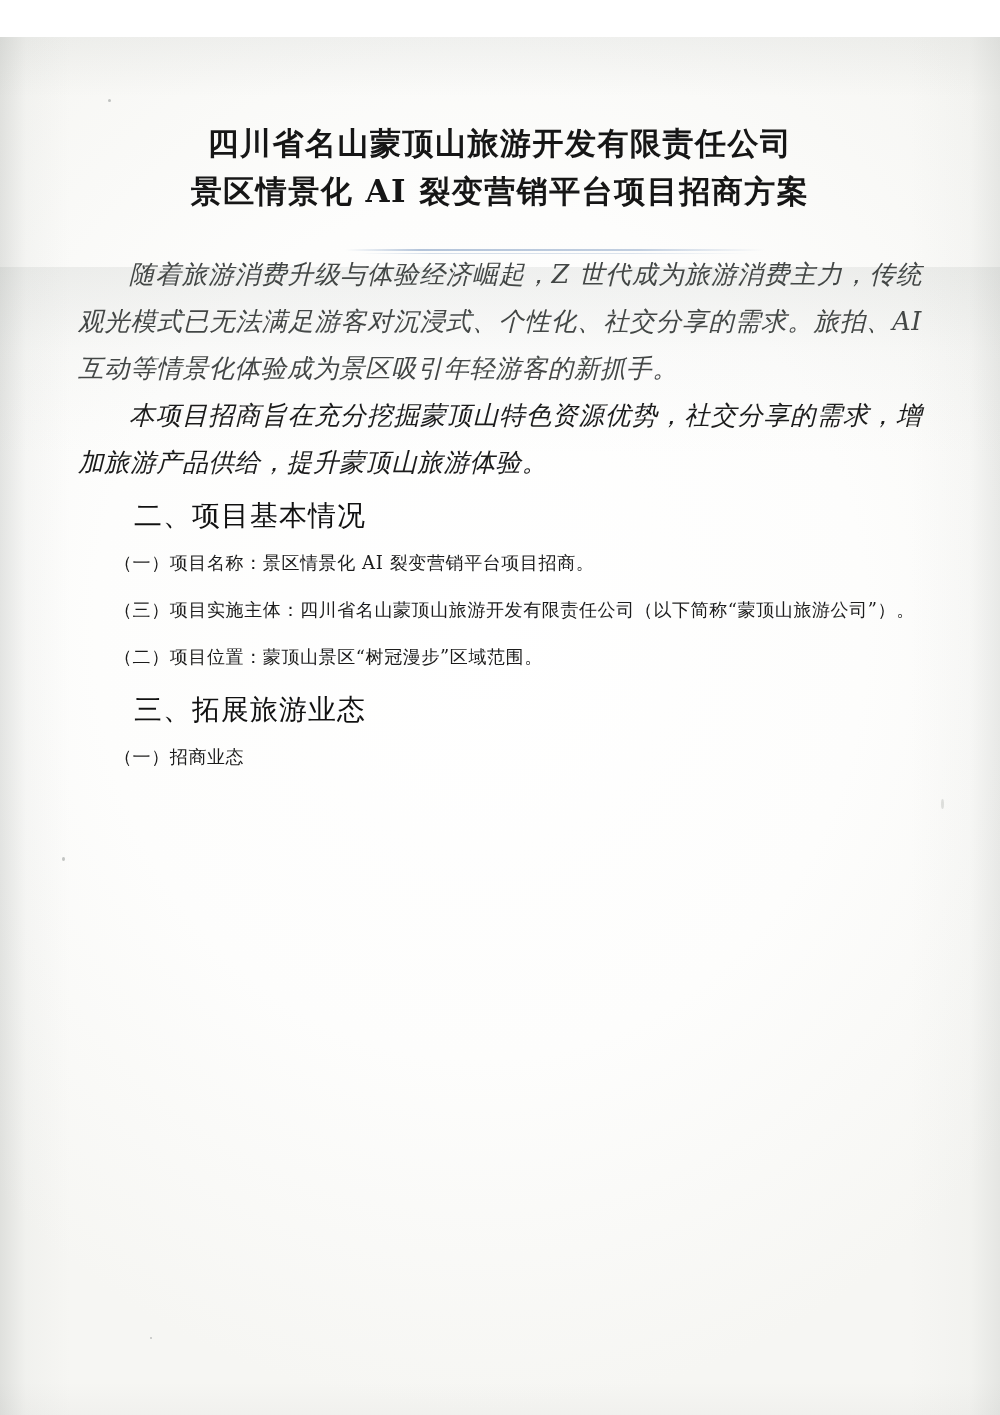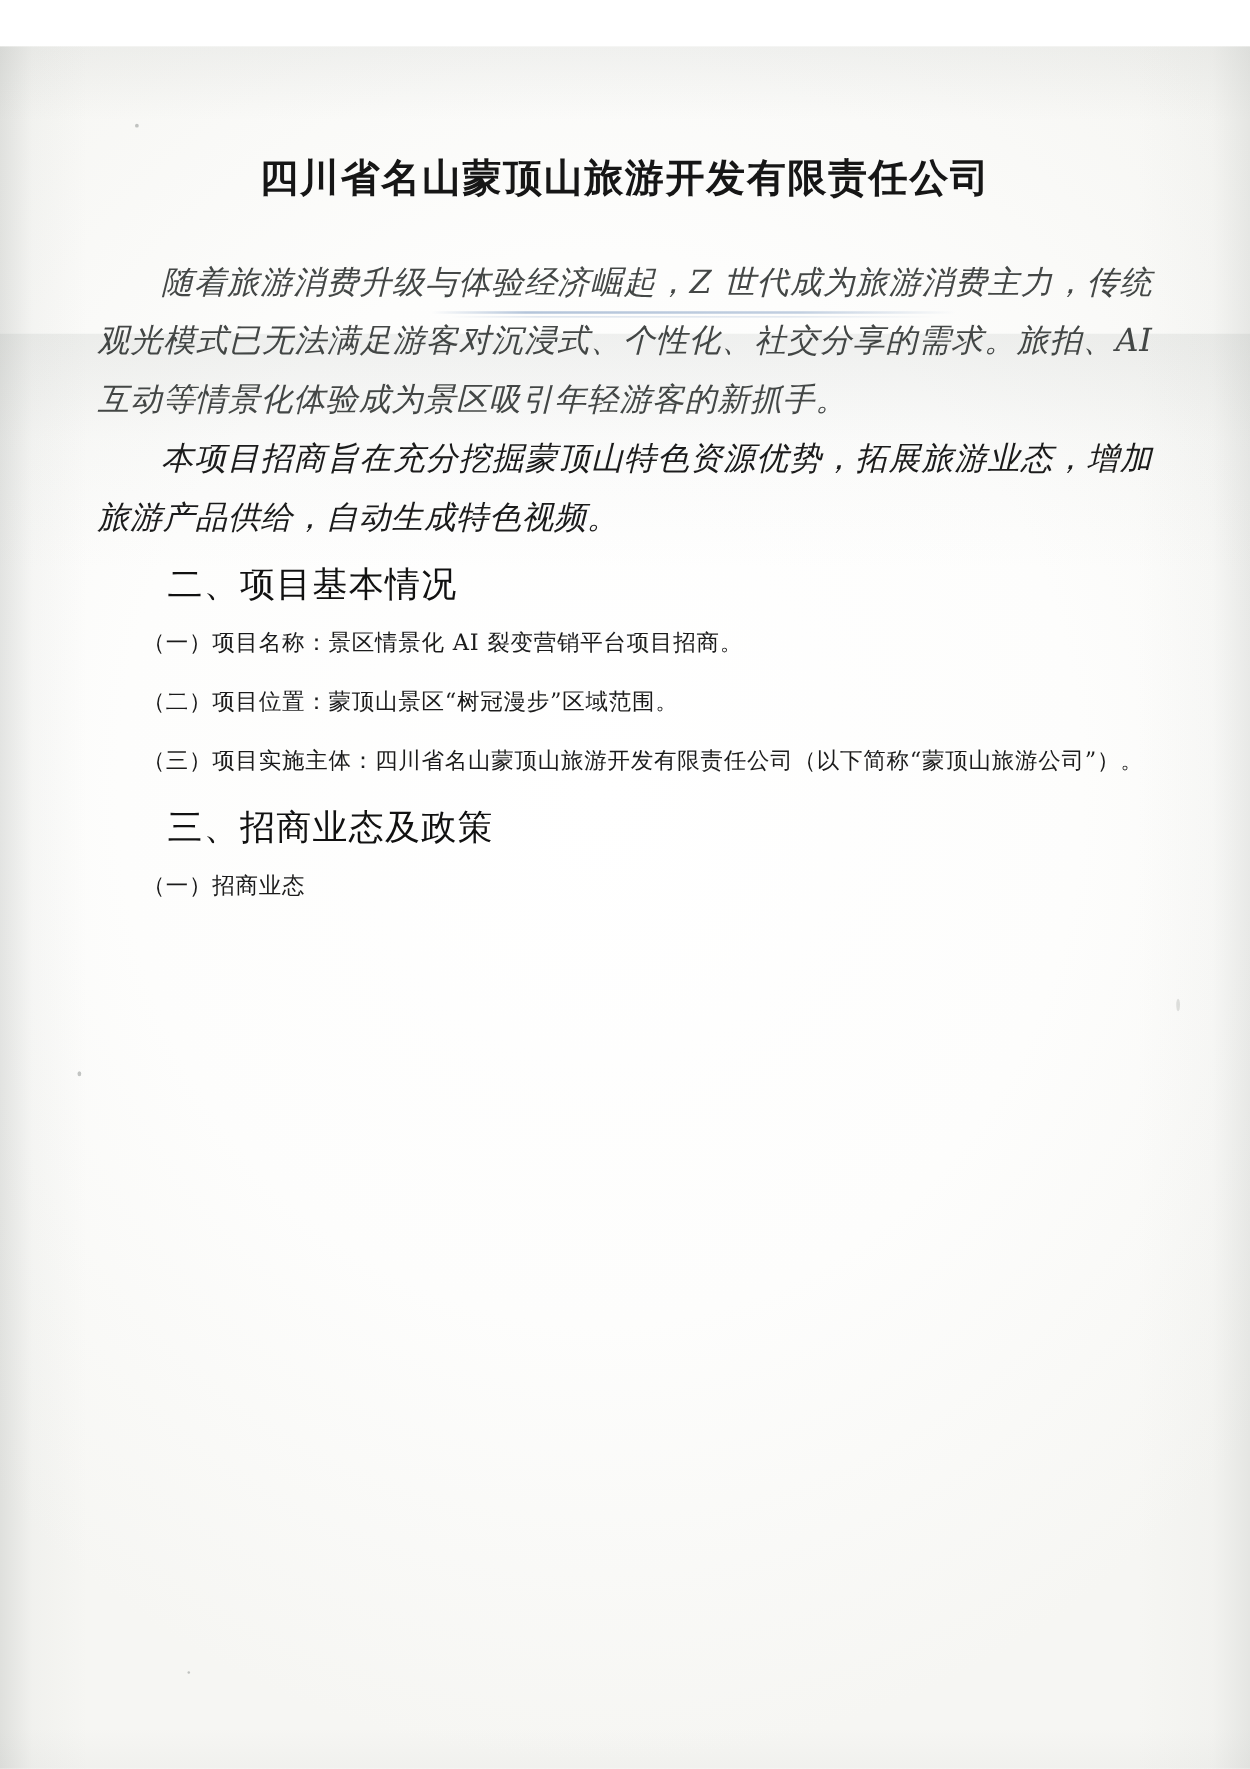--- a/index.html
+++ b/index.html
@@ -150,30 +150,31 @@
   <div class="speck" style="left:108px;top:62px;width:3px;height:3px;"></div>
   <div class="speck" style="left:62px;top:820px;width:3px;height:4px;"></div>
   <div class="speck" style="left:941px;top:762px;width:3px;height:10px;opacity:.5;"></div>
   <div class="speck" style="left:835px;top:1382px;width:3px;height:3px;"></div>
   <div class="speck" style="left:150px;top:1300px;width:2px;height:2px;"></div>
 
   <div class="content">
 
     <div class="title-block">
       <div class="title-line">四川省名山蒙顶山旅游开发有限责任公司</div>
+      <div class="title-line">景区情景化 AI 裂变营销平台项目招商方案</div>
     </div>
 
     <div class="body-block">
 
       <p class="para faded">随着旅游消费升级与体验经济崛起，Z 世代成为旅游消费主力，传统观光模式已无法满足游客对沉浸式、个性化、社交分享的需求。旅拍、AI 互动等情景化体验成为景区吸引年轻游客的新抓手。</p>
-      <p class="para">本项目招商旨在充分挖掘蒙顶山特色资源优势，拓展旅游业态，增加旅游产品供给，自动生成特色视频。</p>
+      <p class="para">本项目招商旨在充分挖掘蒙顶山特色资源优势，社交分享的需求，增加旅游产品供给，提升蒙顶山旅游体验。</p>
 
       <h2 class="section">二、项目基本情况</h2>
       <p class="item">（一）项目名称：景区情景化 AI 裂变营销平台项目招商。</p>
+      <p class="item">（三）项目实施主体：四川省名山蒙顶山旅游开发有限责任公司（以下简称“蒙顶山旅游公司”）。</p>
       <p class="item">（二）项目位置：蒙顶山景区“树冠漫步”区域范围。</p>
-      <p class="item">（三）项目实施主体：四川省名山蒙顶山旅游开发有限责任公司（以下简称“蒙顶山旅游公司”）。</p>
 
-      <h2 class="section">三、招商业态及政策</h2>
+      <h2 class="section">三、拓展旅游业态</h2>
       <p class="item">（一）招商业态</p>
 
     </div>
   </div>
 </div>
 
 </body></html>

